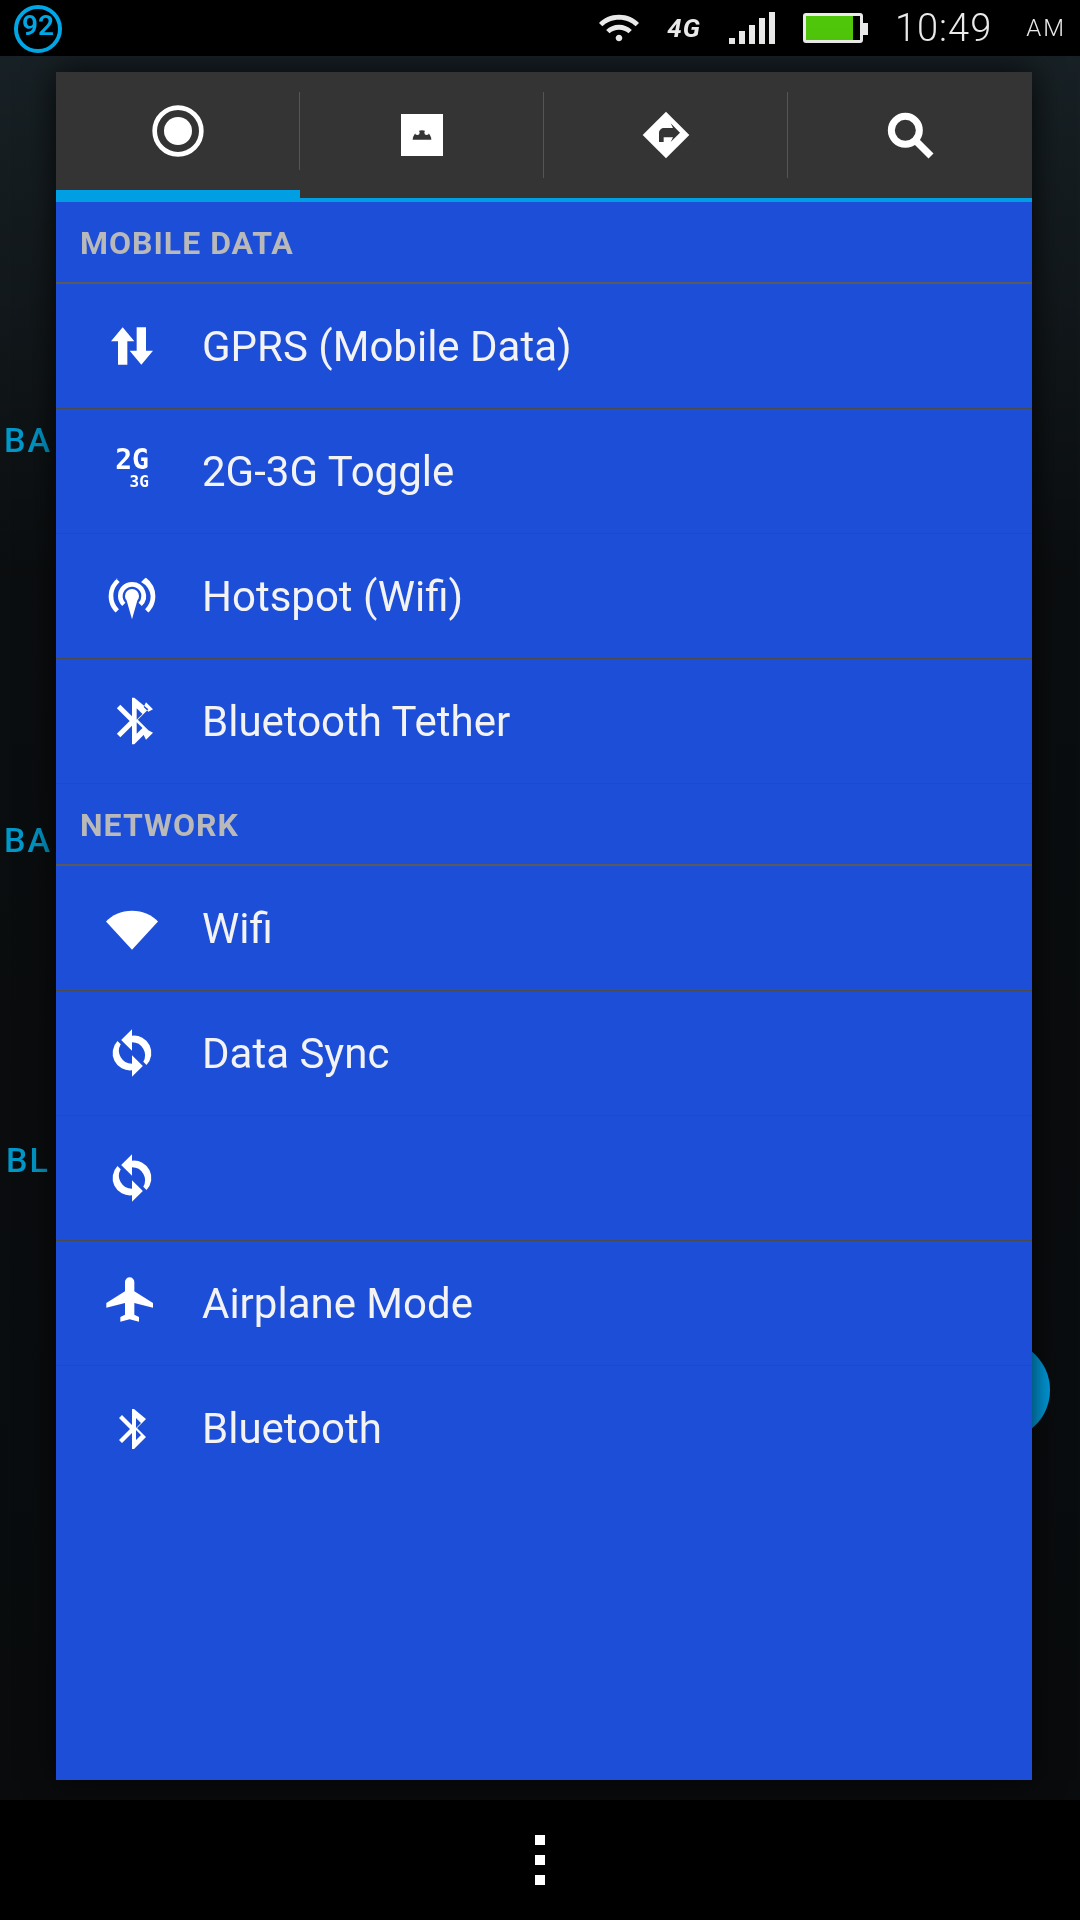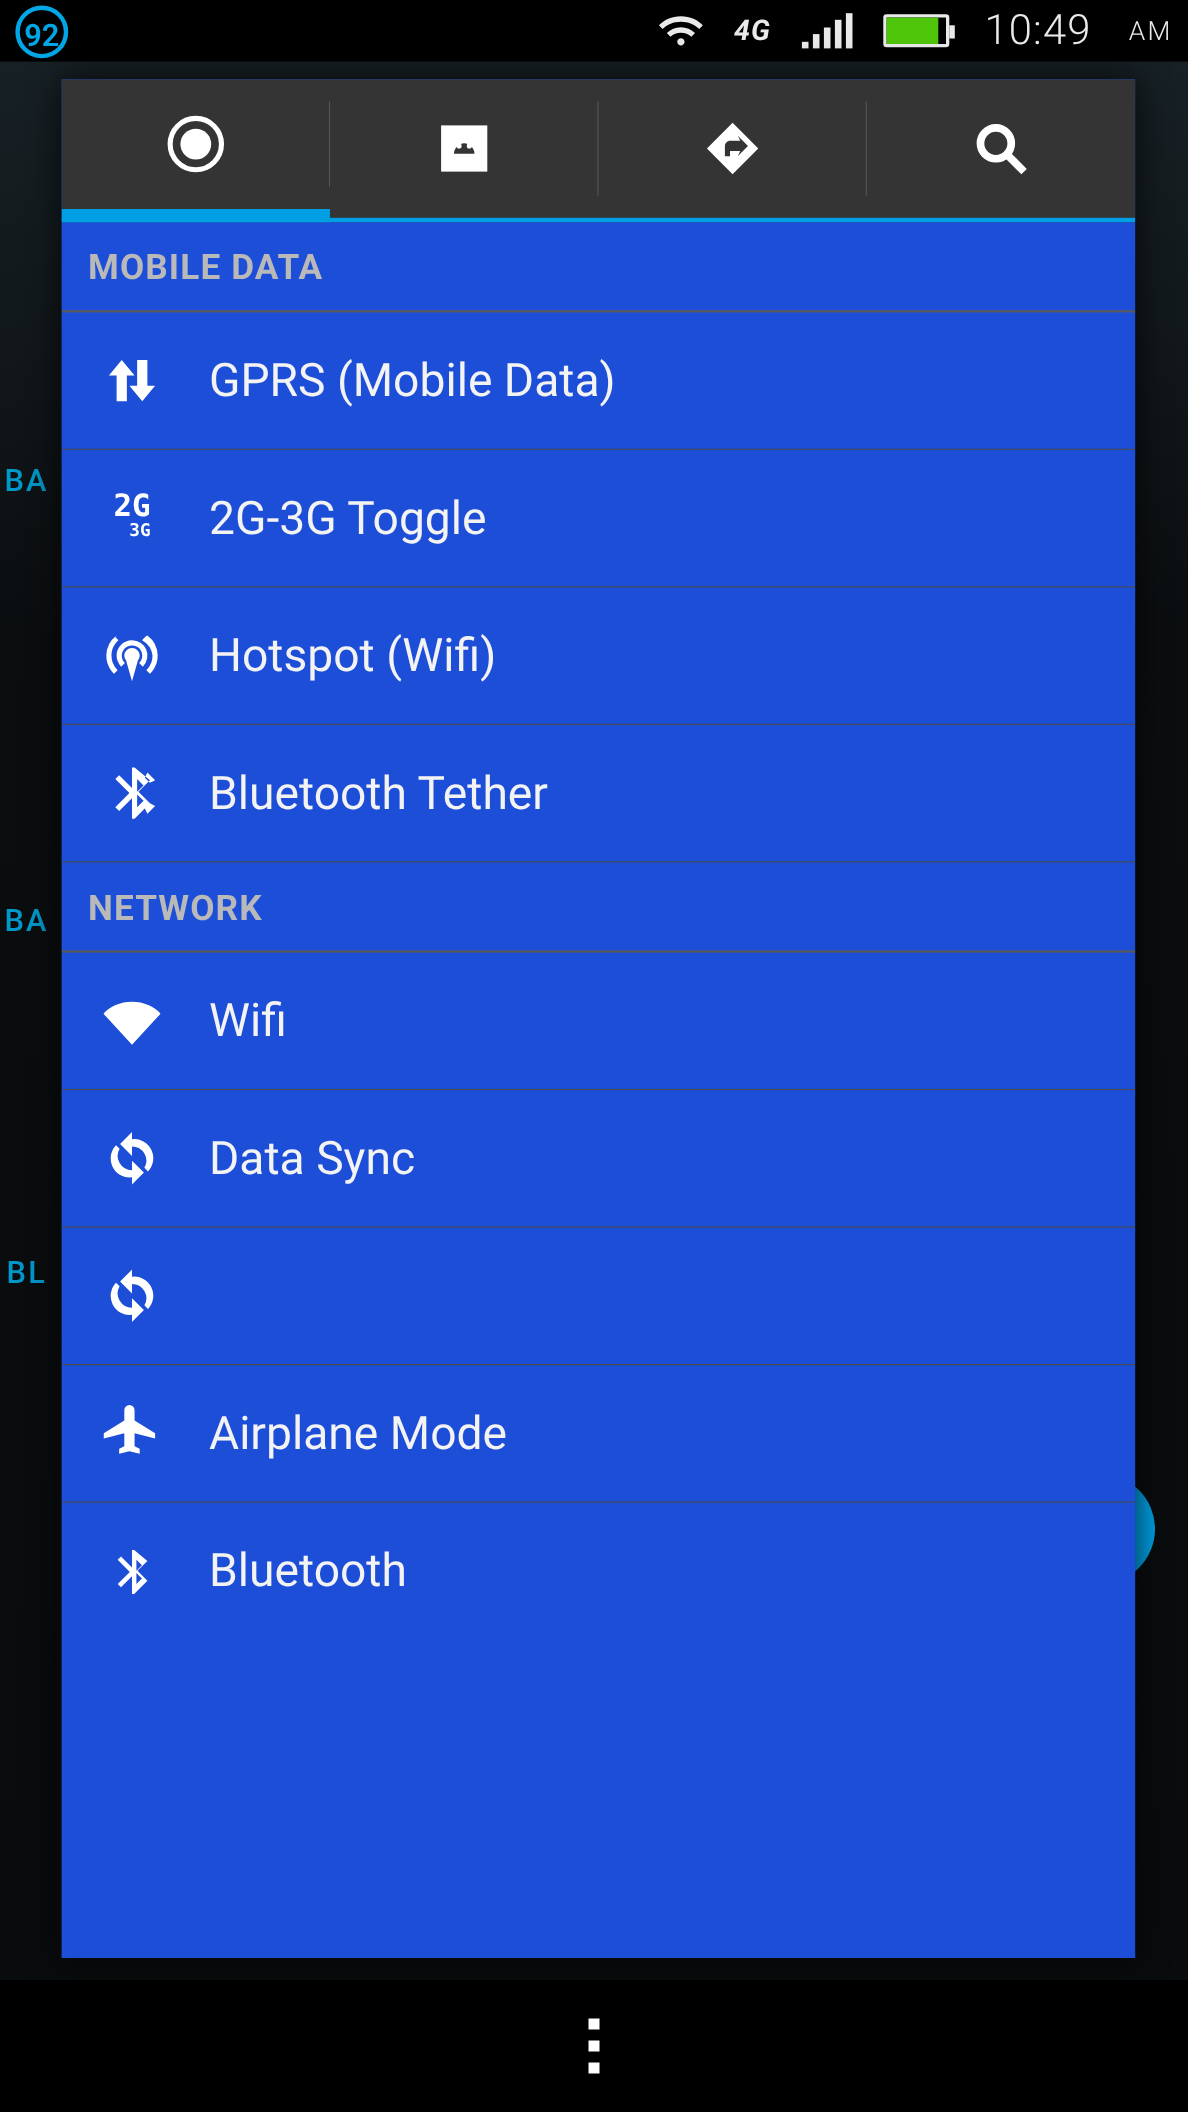--- a/index.html
+++ b/index.html
@@ -16,21 +16,21 @@
     position:absolute; top:0; left:0; right:0;
     height:56px;
     display:flex; align-items:center;
     color:#eaeaea;
     padding:0 14px;
   }
   .badge {
     width:48px; height:48px;
     border:4px solid #00a7e6;
     border-radius:50%;
-    display:flex; align-items:flex-end; justify-content:center;
+    display:flex; align-items:flex-start; justify-content:center;
     color:#00a7e6; font-size:28px; font-weight:600;
     margin-top:2px;
   }
   .status-right { margin-left:auto; display:flex; align-items:center; gap:28px; }
   .status-right svg { fill:#eaeaea; }
   .status-4g { font-size:26px; font-style:italic; font-weight:700; letter-spacing:1px; }
   .signal-bars { display:flex; align-items:flex-end; gap:4px; height:32px;}
   .signal-bars span{ width:6px; background:#eaeaea; display:block; }
   .signal-bars span:nth-child(1){height:20%;}
   .signal-bars span:nth-child(2){height:40%;}
@@ -48,21 +48,21 @@
   .clock { font-size:38px; font-weight:300; letter-spacing:1px; margin-left:4px;}
   .clock-suffix{ font-size:24px; margin-left:6px; font-weight:300; letter-spacing:2px;}
 
   
   .bg-dim {
     position:absolute; top:56px; left:0; right:0; bottom:120px;
     background:linear-gradient(180deg,#1a2429 0%, #0c0f11 30%, #0a0d0f 100%);
     opacity:.9;
   }
   .bg-label{
-    position:absolute; color:#0098c9; font-size:28px; font-weight:500; letter-spacing:2px;
+    position:absolute; color:#0098c9; font-size:34px; font-weight:500; letter-spacing:2px;
   }
   .bg-toggle{
     position:absolute; right:30px; top:1340px;
     width:100px; height:100px; background:#009fe3; border-radius:50px;
   }
 
   
   .nav-bar{
     position:absolute; bottom:0; left:0; right:0;
     height:120px;
@@ -104,21 +104,21 @@
     font-size:32px; font-weight:700; color:#b9b9b9;
     letter-spacing:1px;
     padding:22px 24px 20px;
     border-bottom:2px solid #5a5a5a;
   }
 
   
   .list-row{
     display:flex; align-items:center;
     height:125px;
-    padding:0 24px;
+    padding:0 36px;
     border-bottom:1px solid #4b4b4b;
   }
   .list-row .icon-slot{
     width:80px; display:flex; align-items:center; justify-content:center;
   }
   .list-row .icon-slot svg{ fill:#fff; }
   .list-label{
     font-size:42px; color:#f3f3f3; font-weight:400; margin-left:30px;
   }
 

